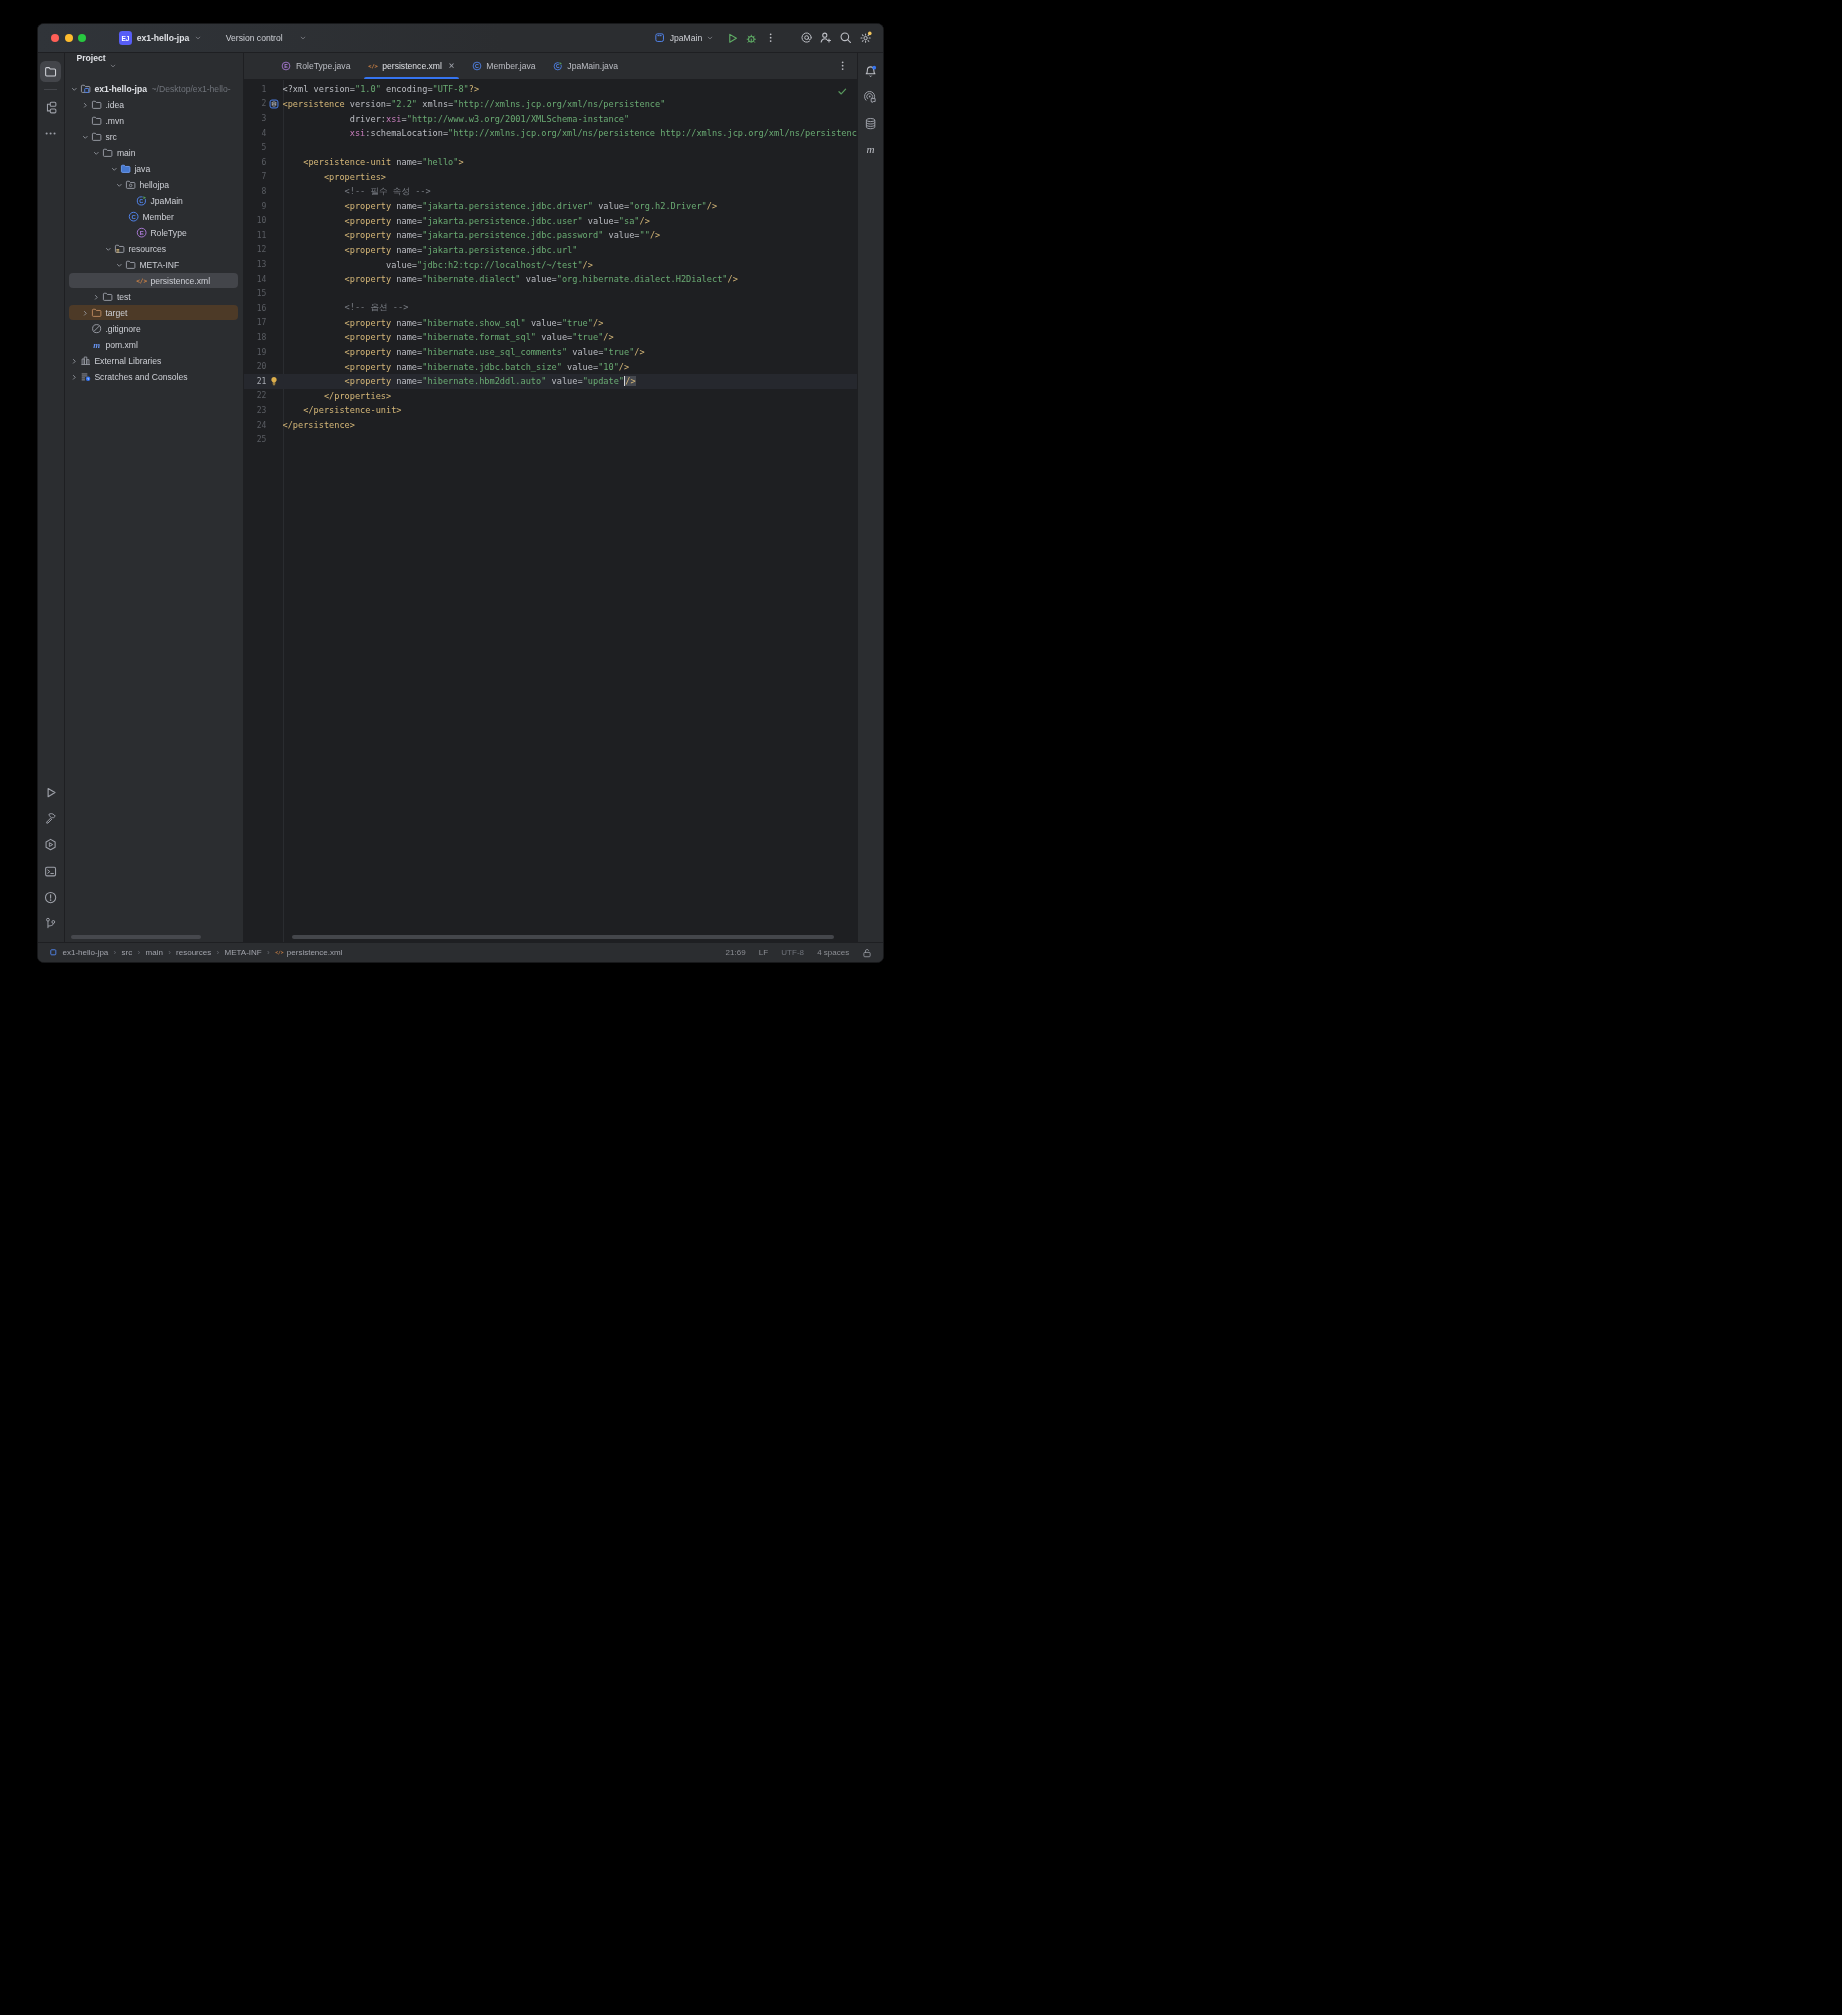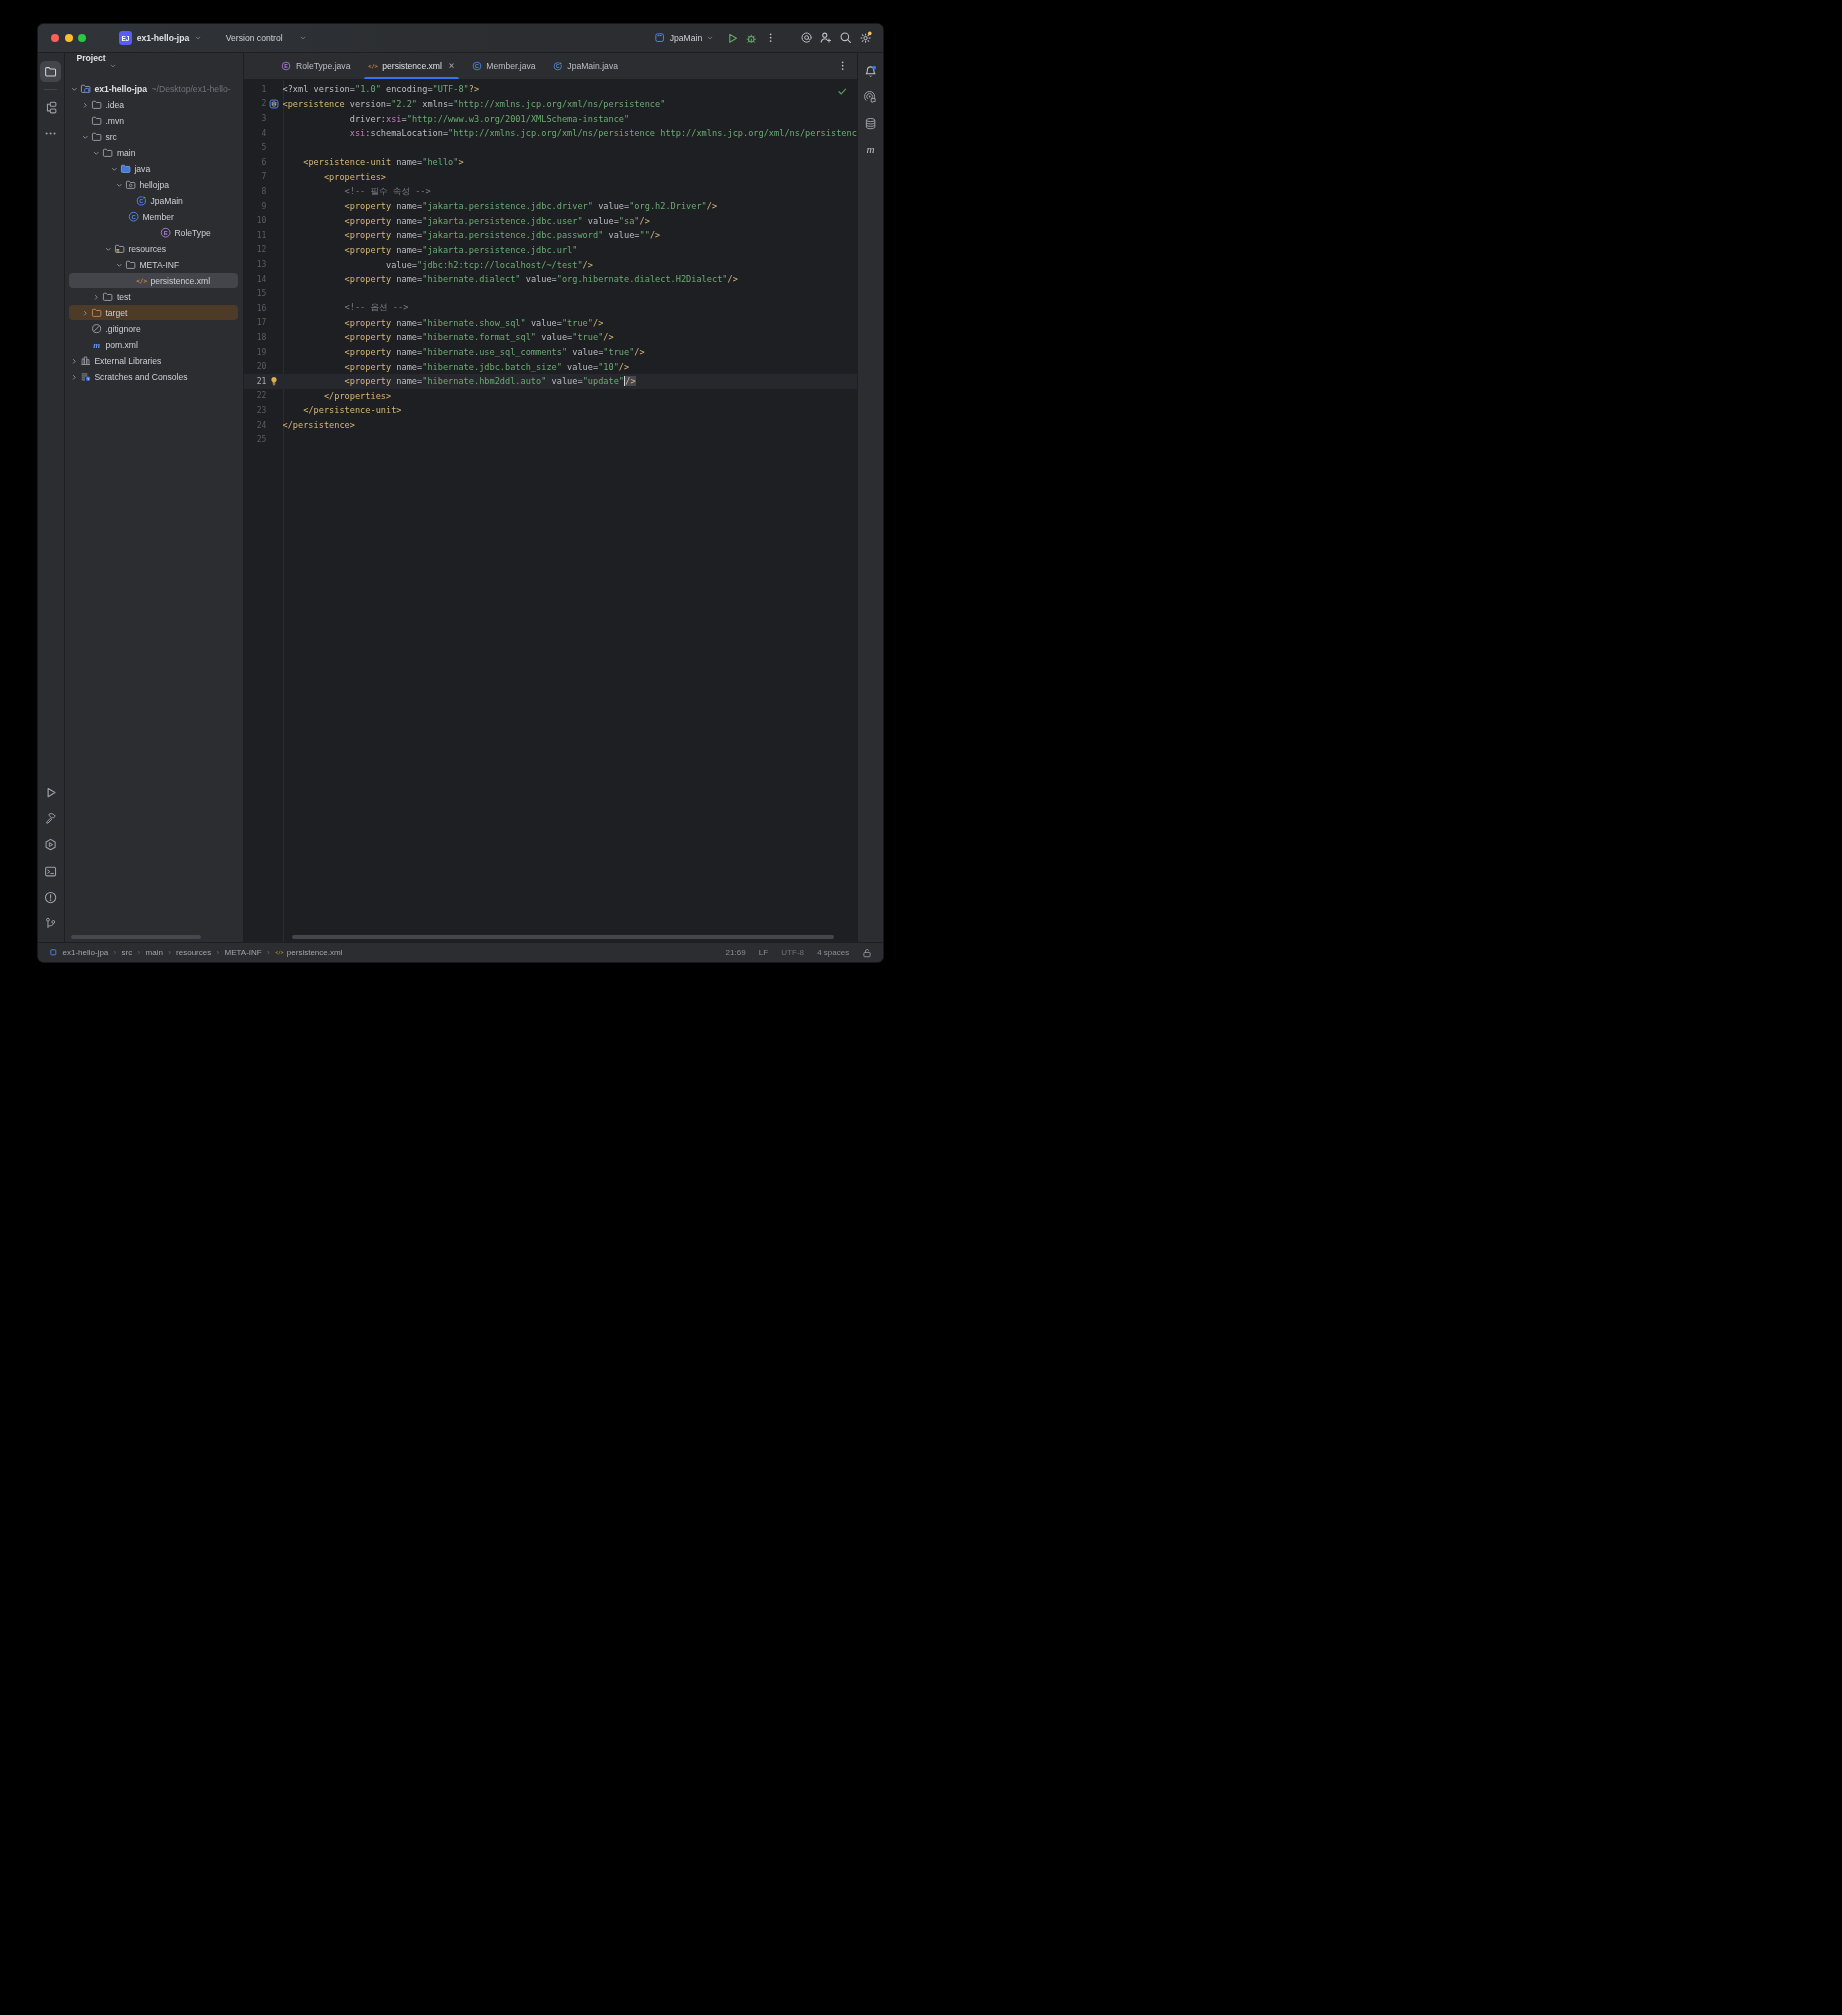--- a/index.html
+++ b/index.html
@@ -363,21 +363,21 @@
             <div class="trow" style="padding-left: 52px;">
               <span class="chev"></span>
               <span class="icon">
                 <svg width="11.3" height="11.3" viewBox="0 0 16 16" fill="none" style="font-size:13px">
                   <circle cx="8" cy="8" r="6.2" stroke="#548af7" stroke-width="1.3"></circle>
                   <text x="8" y="11" text-anchor="middle" font-size="8.5" font-weight="bold" fill="#548af7" font-family="Liberation Sans,sans-serif">C</text>
                 </svg>
               </span>
               <span class="tlabel">Member</span>
             </div>
-            <div class="trow" style="padding-left: 84px;">
+            <div class="trow" style="padding-left: 60px;">
               <span class="chev"></span>
               <span class="icon">
                 <svg width="11.3" height="11.3" viewBox="0 0 16 16" fill="none" style="font-size:13px">
                   <circle cx="8" cy="8" r="6.2" stroke="#b07ede" stroke-width="1.3"></circle>
                   <text x="8" y="11" text-anchor="middle" font-size="8.5" font-weight="bold" fill="#b07ede" font-family="Liberation Sans,sans-serif">E</text>
                 </svg>
               </span>
               <span class="tlabel">RoleType</span>
             </div>
             <div class="trow" style="padding-left: 38px;">

